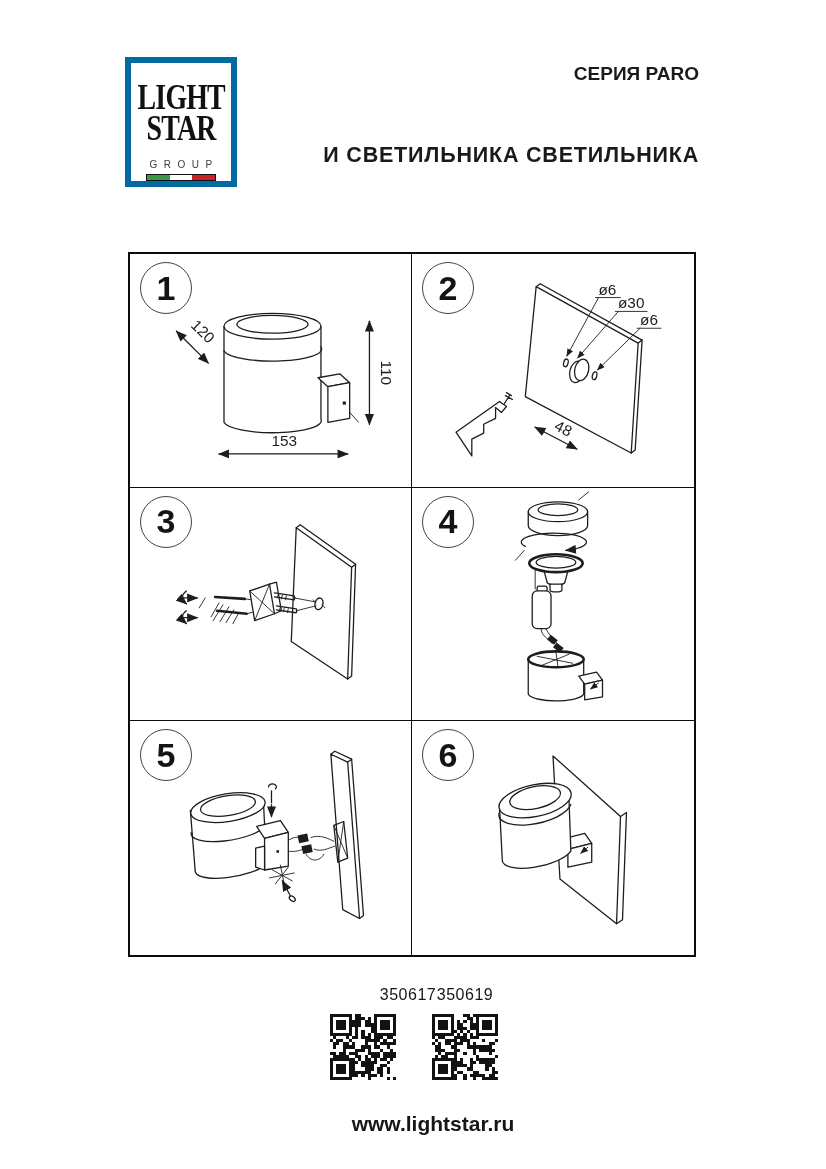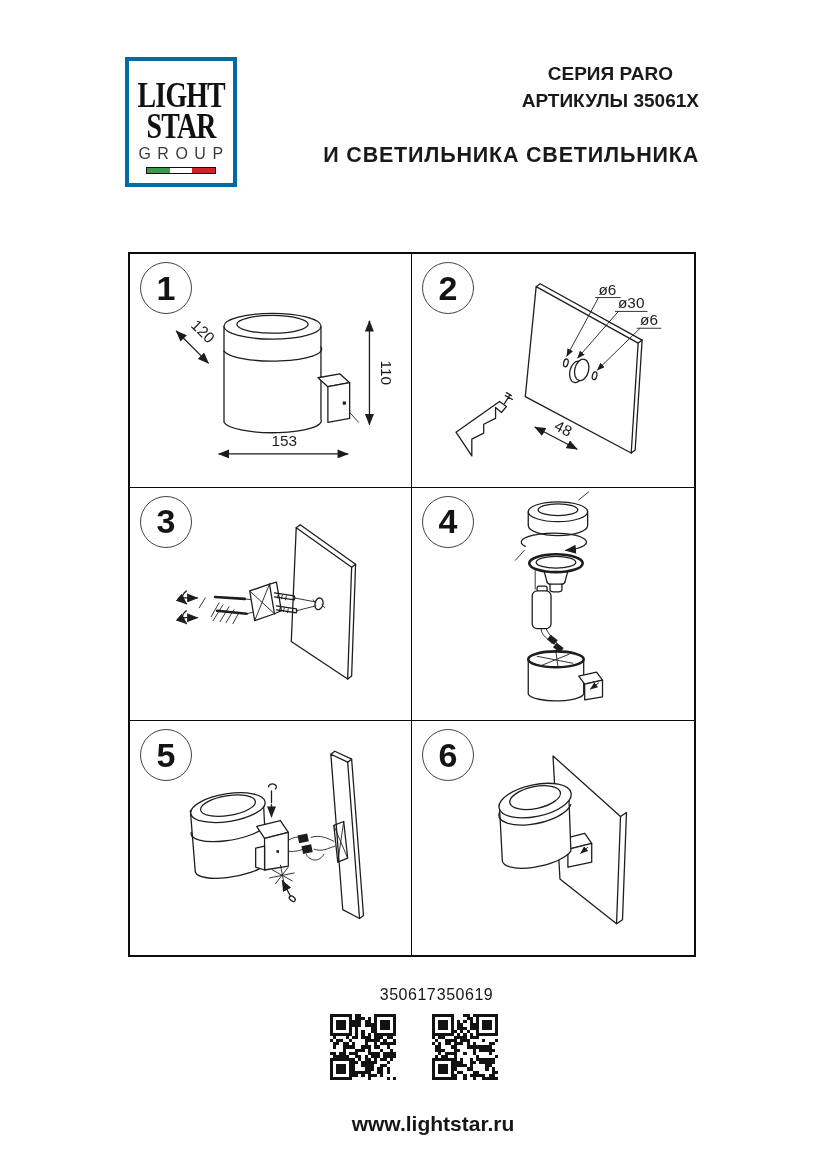--- a/index.html
+++ b/index.html
@@ -1,27 +1,27 @@
 <!DOCTYPE html>
 <html><head>
 <meta charset="utf-8">
 <style>
   html,body{margin:0;padding:0;background:#fff;}
   .page{position:relative;width:826px;height:1169px;background:#ffffff;overflow:hidden;
         font-family:"Liberation Sans",sans-serif;color:#1d1d1d;}
 
   
   .logo-box{position:absolute;left:125px;top:57px;width:112px;height:130px;
-            border:4px solid #0369a1;box-sizing:border-box;background:#fff;
+            border:6px solid #0369a1;box-sizing:border-box;background:#fff;
             display:flex;flex-direction:column;align-items:center;}
   .logo-word{font-family:"Liberation Serif",serif;font-weight:700;font-size:34px;
              line-height:31px;letter-spacing:-1px;color:#111;
              transform:scale(0.82,1.05);transform-origin:center;}
   .logo-word.first{margin-top:18px;}
-  .logo-group{margin-top:4px;font-size:16px;font-weight:400;letter-spacing:6.5px;
+  .logo-group{margin-top:16px;font-size:10px;font-weight:400;letter-spacing:6.5px;
               color:#3c3c3c;text-indent:6px;}
   .logo-flag{margin-top:4px;width:70px;height:7px;border:1px solid #111;
              box-sizing:border-box;display:flex;}
   .logo-flag span{flex:1;height:100%;}
 
   
   .hdr-top{position:absolute;top:60px;right:127px;text-align:center;
            font-weight:700;font-size:19px;line-height:27px;color:#1a1a1a;}
   .hdr-title{position:absolute;top:142px;right:127px;text-align:right;
              font-weight:700;font-size:21.5px;line-height:27.5px;letter-spacing:0.8px;color:#1a1a1a;}
@@ -74,21 +74,20 @@
     <div class="logo-group">GROUP</div>
     <div class="logo-flag">
       <span style="background:#3a9948"></span>
       <span style="background:#ffffff"></span>
       <span style="background:#cc2229"></span>
     </div>
   </div>
 
   <div class="hdr-top">
     <div>СЕРИЯ PARO</div>
-    <div>АРТИКУЛЫ 35061X</div>
   </div>
   <div class="hdr-title">
     <div>И СВЕТИЛЬНИКА СВЕТИЛЬНИКА</div>
   </div>
 
   <div class="grid">
 
     <div class="cell">
       <div class="badge">1</div>
       <svg class="draw" viewBox="0 0 284 235">

